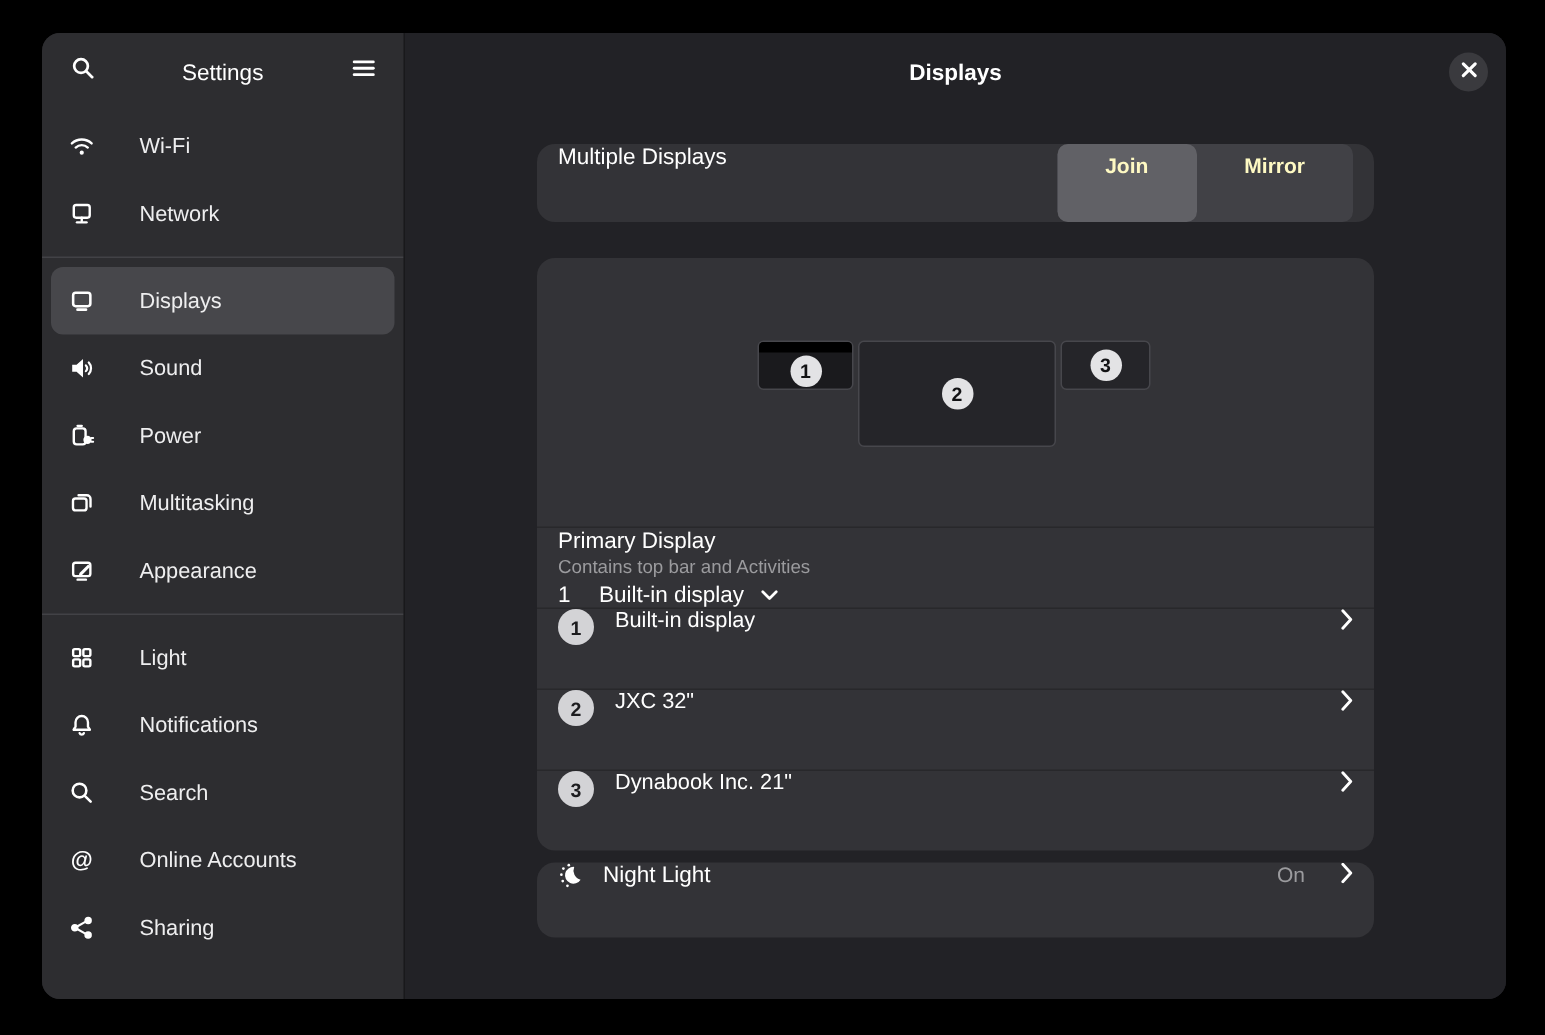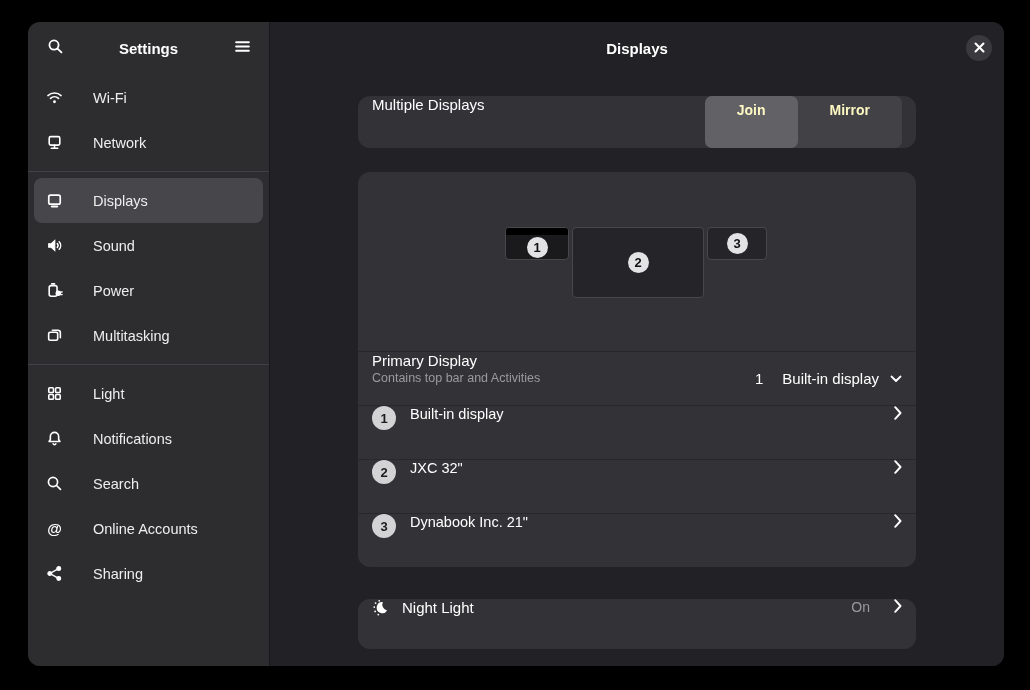--- a/index.html
+++ b/index.html
@@ -5,21 +5,21 @@
   * { margin:0; padding:0; box-sizing:border-box; }
   html,body { width:1030px; height:690px; background:#000; font-family:"Liberation Sans", sans-serif; overflow:hidden; }
   .window {
     position:absolute; left:28px; top:22px; width:976px; height:644px;
     border-radius:12px; overflow:hidden; display:flex; background:#222226;
   }
   
   .sidebar { width:242px; background:#2d2d30; border-right:1px solid #19191b; display:flex; flex-direction:column; flex-shrink:0; }
   .sidebar-header { height:52px; display:flex; align-items:center; padding:0 12px; flex-shrink:0; }
   .icon-btn { width:30px; height:30px; display:flex; align-items:center; justify-content:center; border-radius:6px; cursor:pointer; }
-  .sidebar-title { flex:1; text-align:center; color:#fff; font-weight:bold; font-size:15px; }
+  .sidebar-title { flex:1; text-align:center; color:#fff; font-weight:normal; font-size:15px; }
   .s-list { flex:1; padding:1px 6px 0 6px; overflow:hidden; }
   .s-item { height:45px; display:flex; align-items:center; gap:30px; padding:0 12px; border-radius:8px; color:#eeeeef; font-size:14.5px; cursor:pointer; }
   .s-item.active { background:#47474b; }
   .s-icon { width:17px; height:17px; display:flex; align-items:center; justify-content:center; flex-shrink:0; }
   .s-sep { height:1px; background:#424246; margin:6px -6px; }
   
   .main { flex:1; position:relative; background:#222226; display:flex; flex-direction:column; }
   .main-header { height:52px; position:relative; display:flex; align-items:center; justify-content:center; flex-shrink:0; }
   .main-title { color:#fff; font-weight:bold; font-size:15px; }
   .close-btn { position:absolute; right:12px; top:13px; width:26px; height:26px; border-radius:50%; background:#3a3a3e; display:flex; align-items:center; justify-content:center; cursor:pointer; }
@@ -38,32 +38,32 @@
   
   .card-big { margin-top:24px; }
   .arrangement { position:relative; height:179px; }
   .thumb { position:absolute; border:1px solid #47474c; border-radius:4px; background:#252529; display:flex; flex-direction:column; overflow:hidden; cursor:pointer; }
   .thumb .topbar { height:7px; background:#000; flex-shrink:0; }
   .thumb .tbody { flex:1; display:flex; align-items:center; justify-content:center; }
   .thumb.t1 { left:147px; top:55px; width:64px; height:33px; background:#1a1a1d; }
   .thumb.t2 { left:214px; top:55px; width:132px; height:71px; }
   .thumb.t3 { left:349px; top:55px; width:60px; height:33px; }
   .badge { width:21px; height:21px; border-radius:50%; background:#e3e3e5; color:#121214; font-size:13px; font-weight:bold; display:flex; align-items:center; justify-content:center; }
-  .prow { height:54px; }
+  .prow { height:54px;flex-direction:column; }
   .ptitles { display:flex; flex-direction:column; gap:2px; }
   .ptitle { color:#fff; font-size:15px; }
   .psub { color:#9b9b9e; font-size:12.5px; }
   .pvalue { display:flex; align-items:center; color:#fff; font-size:15px; cursor:pointer; }
   .pvalue .num { margin-right:19px; }
   .pvalue .chev { margin-left:11px; display:flex; }
   .drow { height:54px; gap:14px; cursor:pointer; }
   .rbadge { width:24px; height:24px; border-radius:50%; background:#d3d3d6; color:#1c1c1f; font-size:13px; font-weight:bold; display:flex; align-items:center; justify-content:center; flex-shrink:0; }
   .dlabel { color:#fff; font-size:14.5px; }
   
-  .card-night { margin-top:32px; height:50px; }
+  .card-night { margin-top:8px; height:50px; }
   .card-night .row { height:50px; gap:12px; cursor:pointer; }
   .status { color:#9b9b9e; font-size:14px; margin-right:12px; }
   .chev-r { display:flex; }
 </style>
 </head>
 <body>
 
 <div class="window">
 
   <div class="sidebar">
@@ -152,20 +152,30 @@
       <div class="s-item">
         <span class="s-icon">
           <svg width="17" height="17" viewBox="0 0 16 16" fill="none" stroke="#fff" stroke-width="1.5" stroke-linecap="round">
               <path d="M6 3h5.2A2.3 2.3 0 0 1 13.5 5.3V10"></path>
               <rect x="2.5" y="5" width="8.5" height="7.5" rx="1.6"></rect>
             </svg>
         </span>
         <span class="s-label">Multitasking</span>
       </div>
 
+      <div class="s-item">
+        <span class="s-icon">
+          <svg width="17" height="17" viewBox="0 0 16 16" fill="none" stroke="#fff" stroke-width="1.5" stroke-linecap="round">
+              <rect x="2.6" y="3" width="10.8" height="8.4" rx="1.5"></rect>
+              <line x1="5.4" y1="13.6" x2="10.6" y2="13.6"></line>
+              <path d="M6.6 9.4 12 4l1.4 1.4-5.4 5.4-2 .6z" fill="#fff" stroke="none"></path>
+            </svg>
+        </span>
+        <span class="s-label">Appearance</span>
+      </div>
 
       <div class="s-sep"></div>
 
       <div class="s-item">
         <span class="s-icon">
           <svg width="17" height="17" viewBox="0 0 16 16" fill="none" stroke="#fff" stroke-width="1.5">
               <rect x="2.6" y="2.6" width="4.4" height="4.4" rx="1"></rect>
               <rect x="9" y="2.6" width="4.4" height="4.4" rx="1"></rect>
               <rect x="2.6" y="9" width="4.4" height="4.4" rx="1"></rect>
               <rect x="9" y="9" width="4.4" height="4.4" rx="1"></rect>

